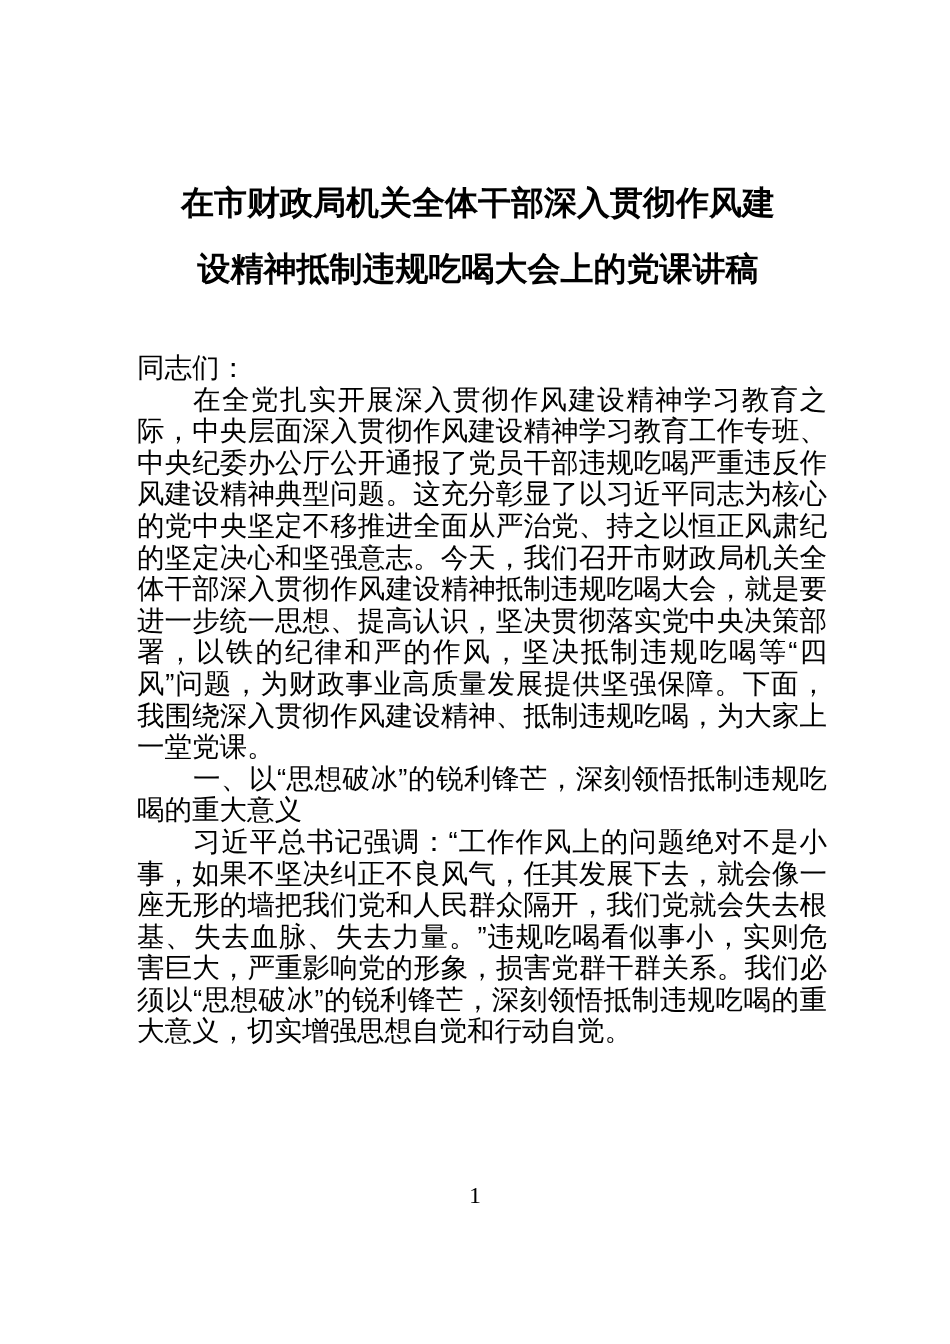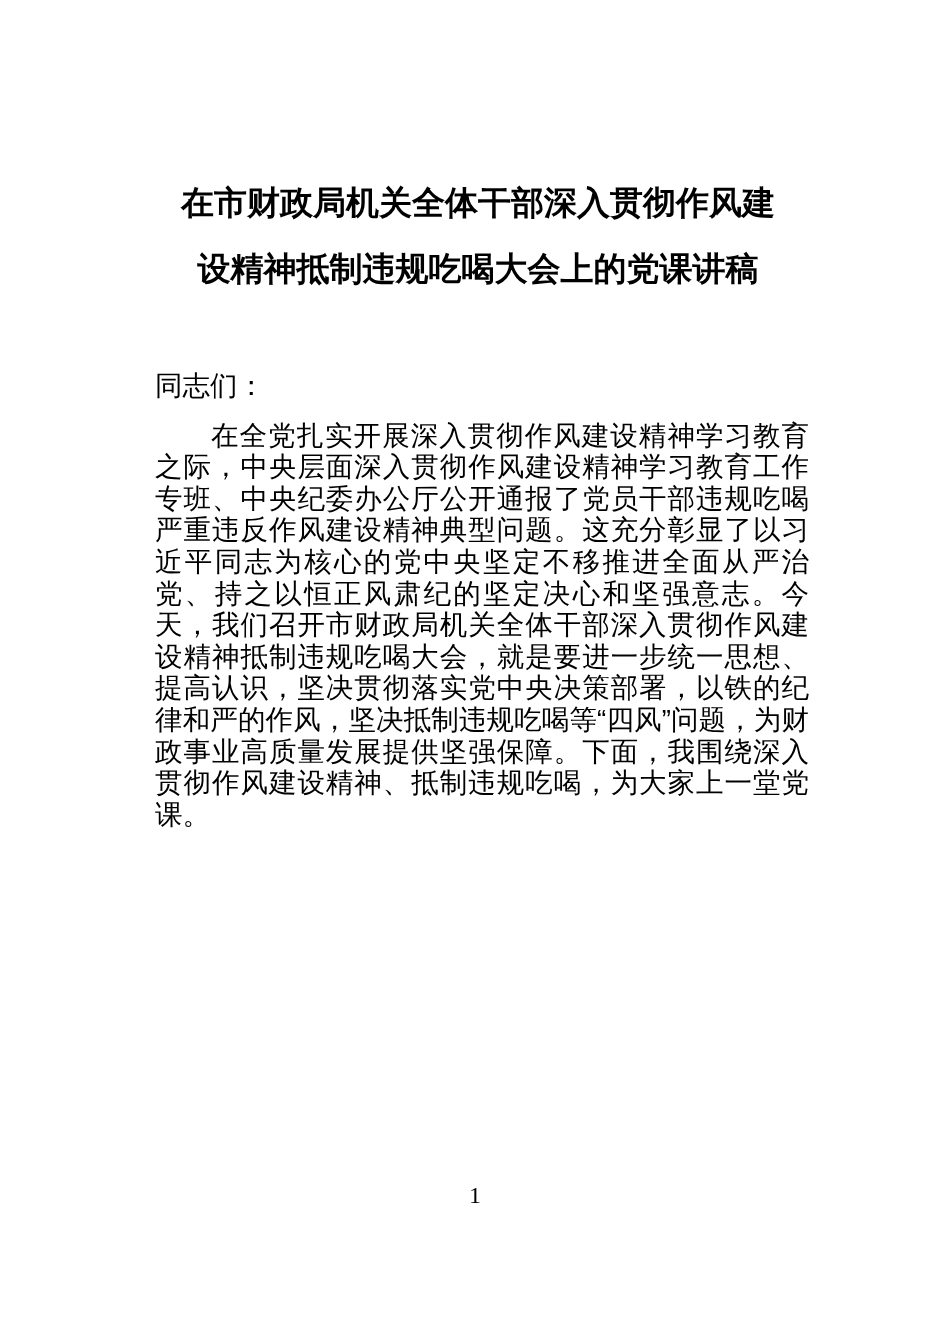--- a/index.html
+++ b/index.html
@@ -52,21 +52,21 @@
 
   
   .body-block {
     position: absolute;
     left: 0;
     top: 352px;
     width: 690px;
   }
 
   .para {
-    margin: 18px;
+    margin: 0;
     padding: 0;
     font-size: 27.5px;
     line-height: 31.6px;
     text-align: justify;
     text-justify: inter-ideograph;
     letter-spacing: 0px;
     font-family: "Liberation Sans", "DejaVu Sans", sans-serif;
     font-weight: 400;
     word-break: break-all;
   }
@@ -101,21 +101,23 @@
 
     <h1 class="doc-title">在市财政局机关全体干部深入贯彻作风建
 设精神抵制违规吃喝大会上的党课讲稿</h1>
 
     <div class="body-block">
 
       <p class="para noindent">同志们：</p>
 
       <p class="para indent">在全党扎实开展深入贯彻作风建设精神学习教育之际，中央层面深入贯彻作风建设精神学习教育工作专班、中央纪委办公厅公开通报了党员干部违规吃喝严重违反作风建设精神典型问题。这充分彰显了以习近平同志为核心的党中央坚定不移推进全面从严治党、持之以恒正风肃纪的坚定决心和坚强意志。今天，我们召开市财政局机关全体干部深入贯彻作风建设精神抵制违规吃喝大会，就是要进一步统一思想、提高认识，坚决贯彻落实党中央决策部署，以铁的纪律和严的作风，坚决抵制违规吃喝等“四风”问题，为财政事业高质量发展提供坚强保障。下面，我围绕深入贯彻作风建设精神、抵制违规吃喝，为大家上一堂党课。</p>
 
+      <p class="para indent">一、以“思想破冰”的锐利锋芒，深刻领悟抵制违规吃喝的重大意义</p>
 
+      <p class="para indent">习近平总书记强调：“工作作风上的问题绝对不是小事，如果不坚决纠正不良风气，任其发展下去，就会像一座无形的墙把我们党和人民群众隔开，我们党就会失去根基、失去血脉、失去力量。”违规吃喝看似事小，实则危害巨大，严重影响党的形象，损害党群干群关系。我们必须以“思想破冰”的锐利锋芒，深刻领悟抵制违规吃喝的重大意义，切实增强思想自觉和行动自觉。</p>
 
 
     </div>
   </div>
 
   <div class="page-number">1</div>
 
 </div>
 
 </body></html>

